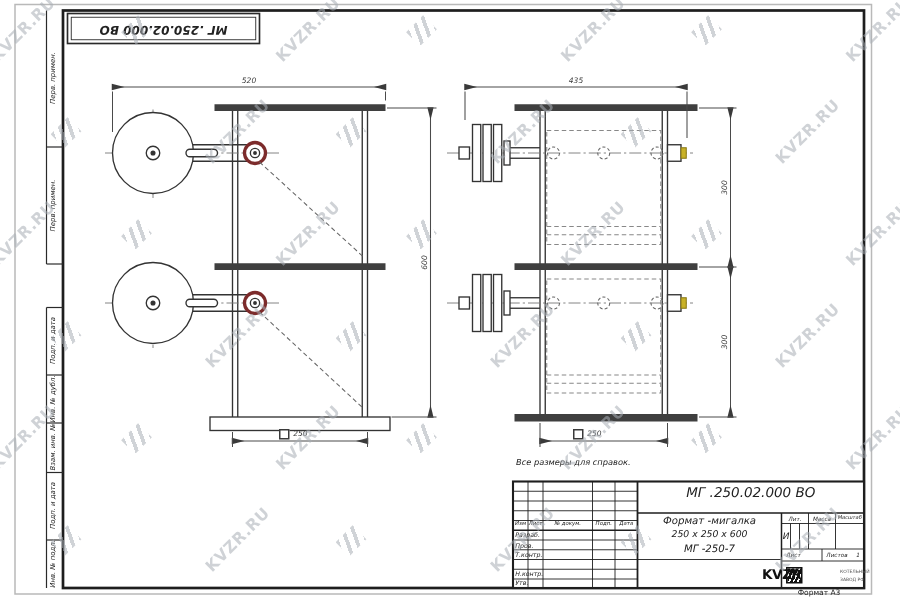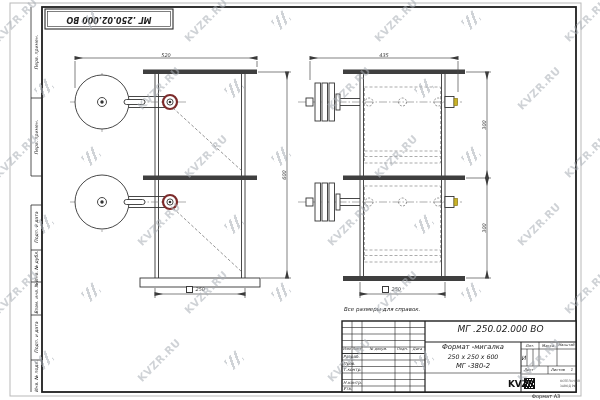--- a/index.html
+++ b/index.html
@@ -228,21 +228,21 @@
   <div class="t dim ctr" style="left:384px;top:55px;">435</div>
   <div class="t dim rot90" style="left:484px;top:125px;">300</div>
   <div class="t dim rot90" style="left:484px;top:228px;">300</div>
   <div class="t dim" style="left:382px;top:286px;"><span class="sqsym"></span><span>250</span></div>
 
   <div class="t" style="left:344px;top:307px;font-size:5.5px;">Все размеры для справок.</div>
 
   <div class="t" style="left:425px;top:325px;width:151px;text-align:center;font-size:9px;">МГ .250.02.000 ВО</div>
   <div class="t" style="left:425px;top:344px;width:96px;text-align:center;font-size:6.8px;">Формат -мигалка</div>
   <div class="t" style="left:425px;top:353.5px;width:96px;text-align:center;font-size:6.2px;">250 x 250 x 600</div>
-  <div class="t" style="left:425px;top:363px;width:96px;text-align:center;font-size:6.8px;">МГ -380-2</div>
+  <div class="t" style="left:425px;top:363px;width:96px;text-align:center;font-size:6.8px;">МГ -250-7</div>
 
   <div class="t ctr" style="left:347px;top:350.3px;font-size:3.6px;">Изм</div>
   <div class="t ctr" style="left:357px;top:350.3px;font-size:3.6px;">Лист</div>
   <div class="t ctr" style="left:378.5px;top:350.3px;font-size:3.6px;">№ докум.</div>
   <div class="t ctr" style="left:402.5px;top:350.3px;font-size:3.6px;">Подп.</div>
   <div class="t ctr" style="left:417.5px;top:350.3px;font-size:3.6px;">Дата</div>
 
   <div class="t" style="left:343.5px;top:355px;font-size:4.2px;">Разраб.</div>
   <div class="t" style="left:343.5px;top:361.5px;font-size:4.2px;">Пров.</div>
   <div class="t" style="left:343.5px;top:368px;font-size:4.2px;">Т.контр.</div>

